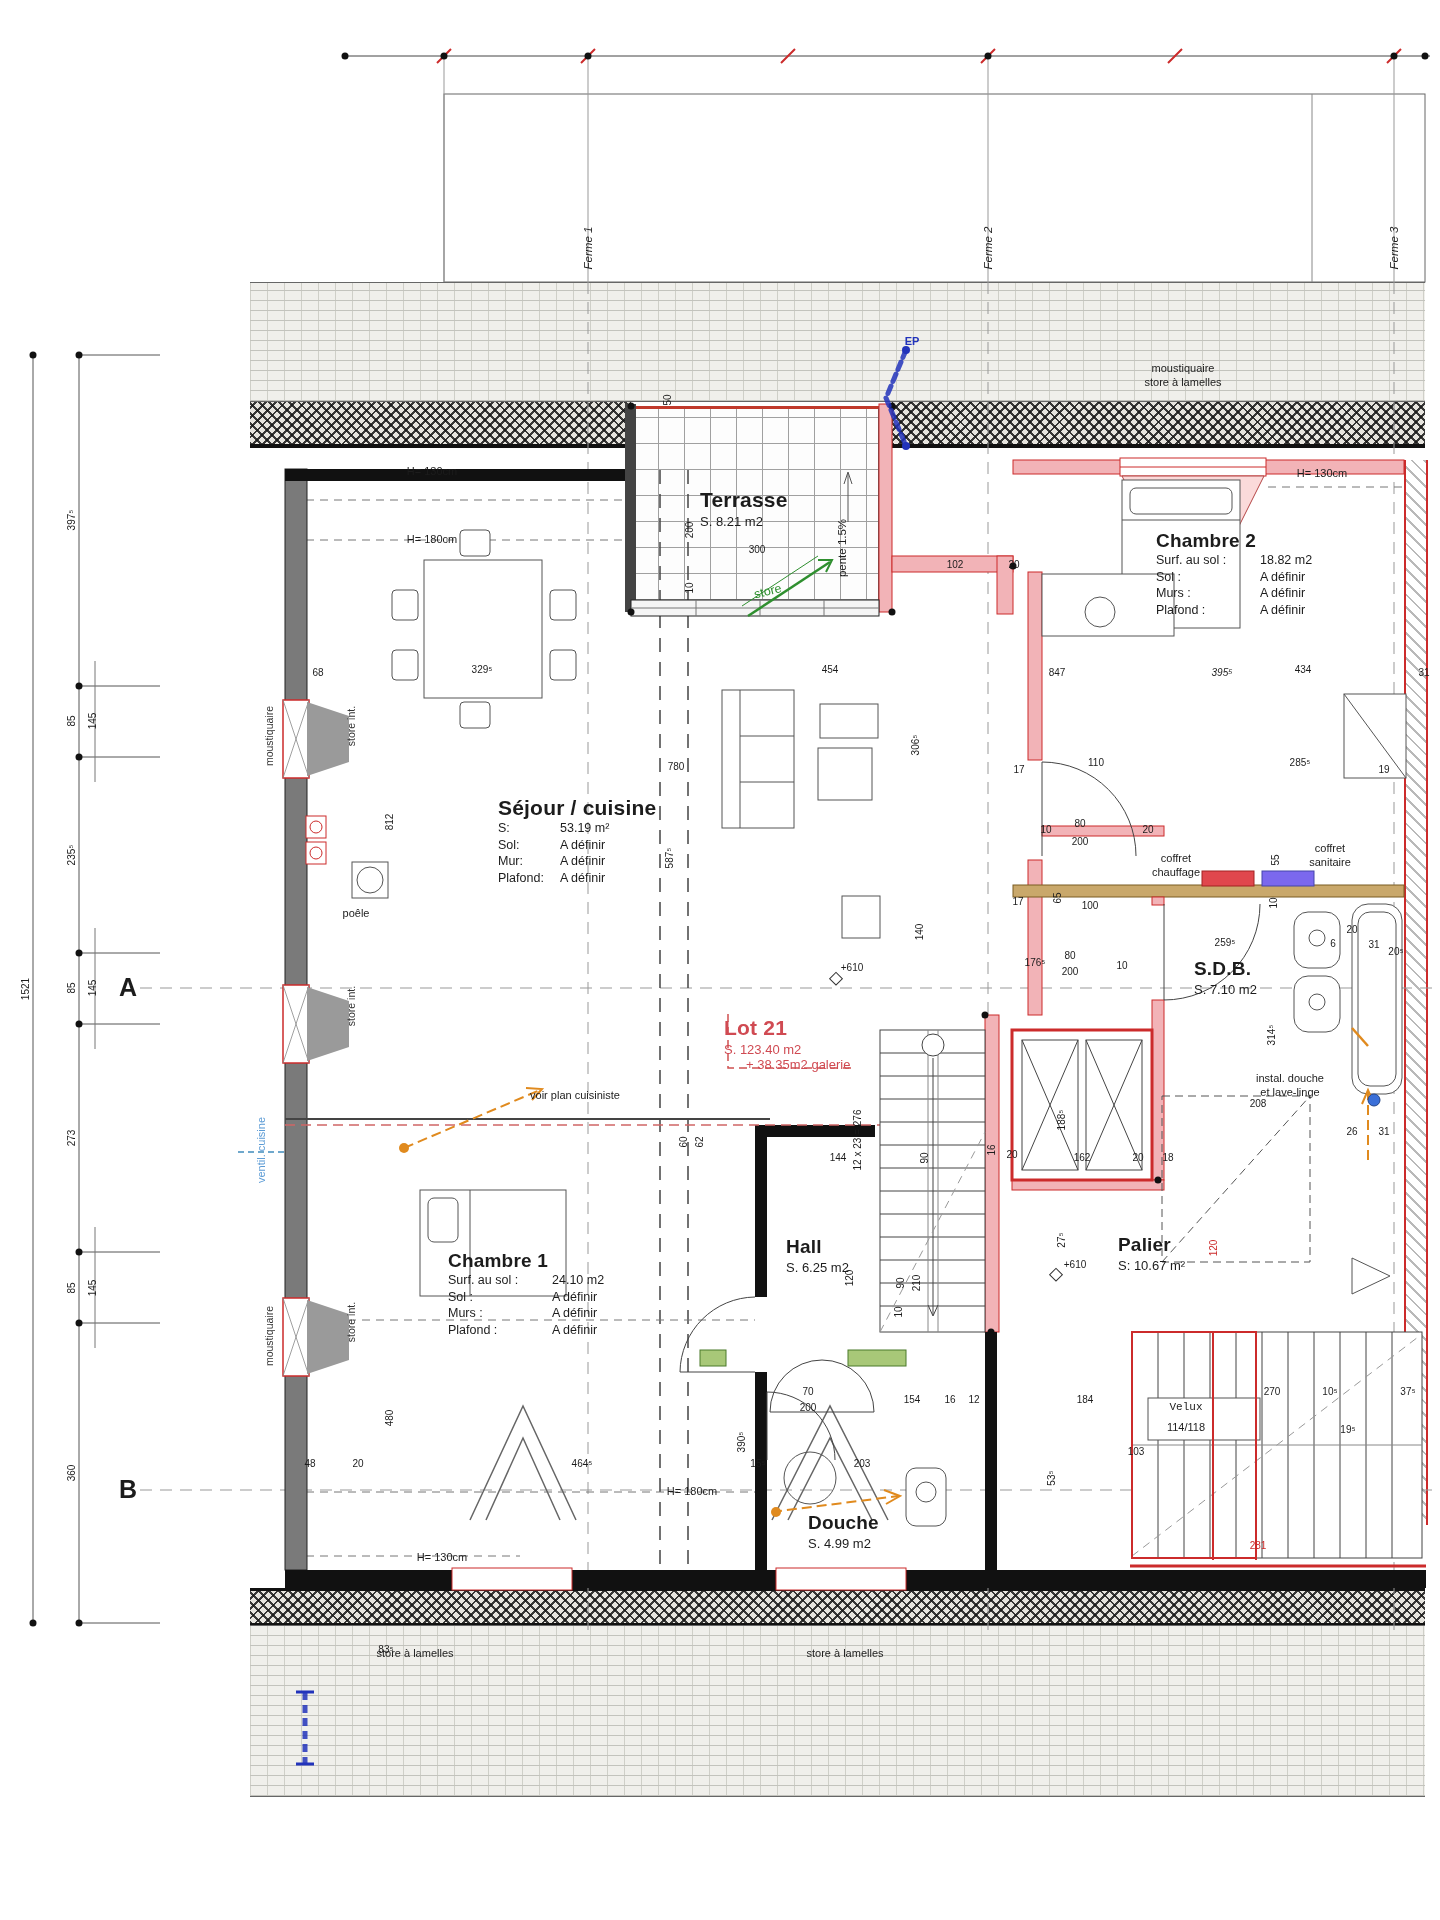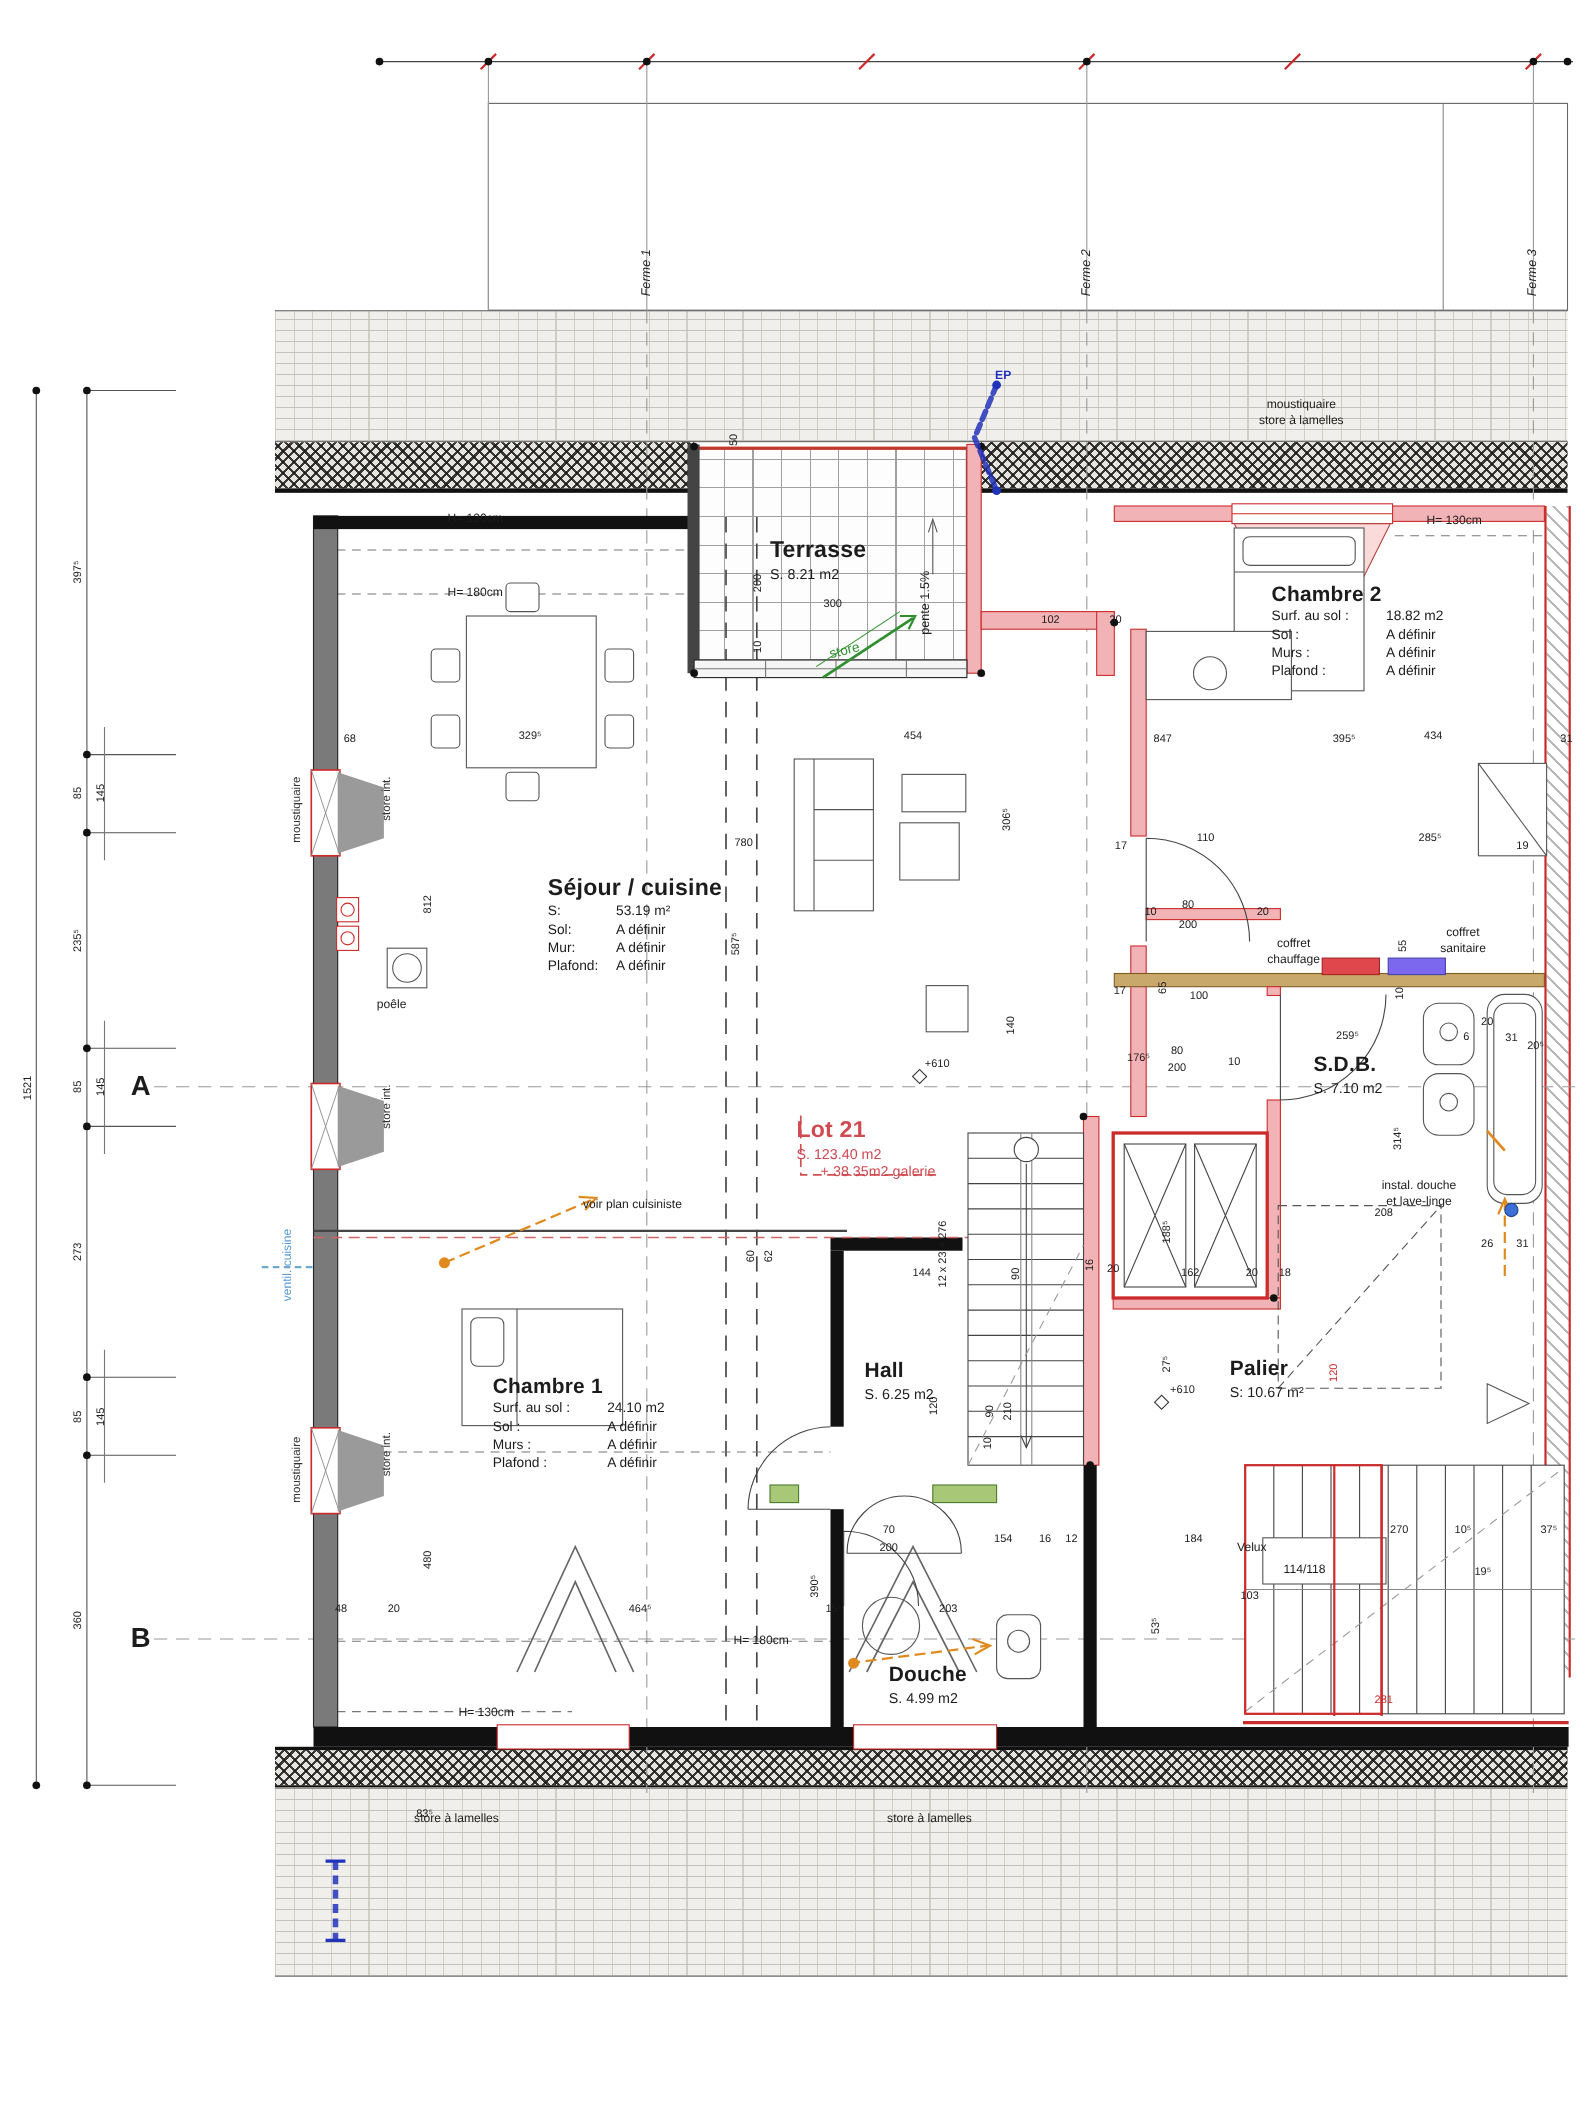--- a/index.html
+++ b/index.html
@@ -303,21 +303,21 @@
       <span class="lbl " style="left: 676px; top: 767px;">780</span>
       <span class="lbl v" style="left: 916px; top: 745px;">306⁵</span>
       <span class="lbl " style="left: 482px; top: 670px;">329⁵</span>
       <span class="lbl " style="left: 318px; top: 673px;">68</span>
       <span class="lbl v" style="left: 390px; top: 822px;">812</span>
       <span class="lbl v" style="left: 670px; top: 858px;">587⁵</span>
       <span class="lbl " style="left: 1019px; top: 770px;">17</span>
       <span class="lbl " style="left: 1096px; top: 763px;">110</span>
       <span class="lbl " style="left: 1300px; top: 763px;">285⁵</span>
       <span class="lbl " style="left: 1384px; top: 770px;">19</span>
-      <span class="lbl " style="left: 1222px; top: 673px;">395⁵</span>
+      <span class="lbl " style="left: 1222px; top: 673px; font-style: italic;">395⁵</span>
       <span class="lbl " style="left: 1303px; top: 670px;">434</span>
       <span class="lbl " style="left: 1424px; top: 673px;">31</span>
       <span class="lbl " style="left: 1057px; top: 673px;">847</span>
       <span class="lbl " style="left: 1046px; top: 830px;">10</span>
       <span class="lbl " style="left: 1080px; top: 824px;">80</span>
       <span class="lbl " style="left: 1080px; top: 842px;">200</span>
       <span class="lbl " style="left: 1148px; top: 830px;">20</span>
       <span class="lbl " style="left: 1018px; top: 902px;">17</span>
       <span class="lbl v" style="left: 1058px; top: 898px;">65</span>
       <span class="lbl " style="left: 1090px; top: 906px;">100</span>
@@ -414,21 +414,21 @@
       <span class="lbl vann" style="left: 352px; top: 1322px;">store int.</span>
       <span class="lbl vann" style="left: 270px; top: 736px;">moustiquaire</span>
       <span class="lbl vann" style="left: 270px; top: 1336px;">moustiquaire</span>
       <span class="lbl ann" style="left: 415px; top: 1654px;">store à lamelles</span>
       <span class="lbl ann" style="left: 845px; top: 1654px;">store à lamelles</span>
       <span class="lbl vferme" style="left: 588px; top: 248px;">Ferme 1</span>
       <span class="lbl vferme" style="left: 988px; top: 248px;">Ferme 2</span>
       <span class="lbl vferme" style="left: 1394px; top: 248px;">Ferme 3</span>
       <span class="lbl axis" style="left: 128px; top: 988px;">A</span>
       <span class="lbl axis" style="left: 128px; top: 1490px;">B</span>
-      <span class="lbl ann" style="left: 1138px; top: 1408px;">Velux</span>
+      <span class="lbl ann" style="left: 1186px; top: 1408px; font-family: Liberation Mono, monospace;">Velux</span>
       <span class="lbl ann" style="left: 1186px; top: 1428px;">114/118</span>
     </div>
 
   <div class="room" style="left:700px;top:488px;">
     <div class="rname big">Terrasse</div>
     <div class="rarea">S. 8.21 m2</div>
   </div>
 
   <div class="room" style="left:498px;top:796px;">
     <div class="rname big">Séjour / cuisine</div>

